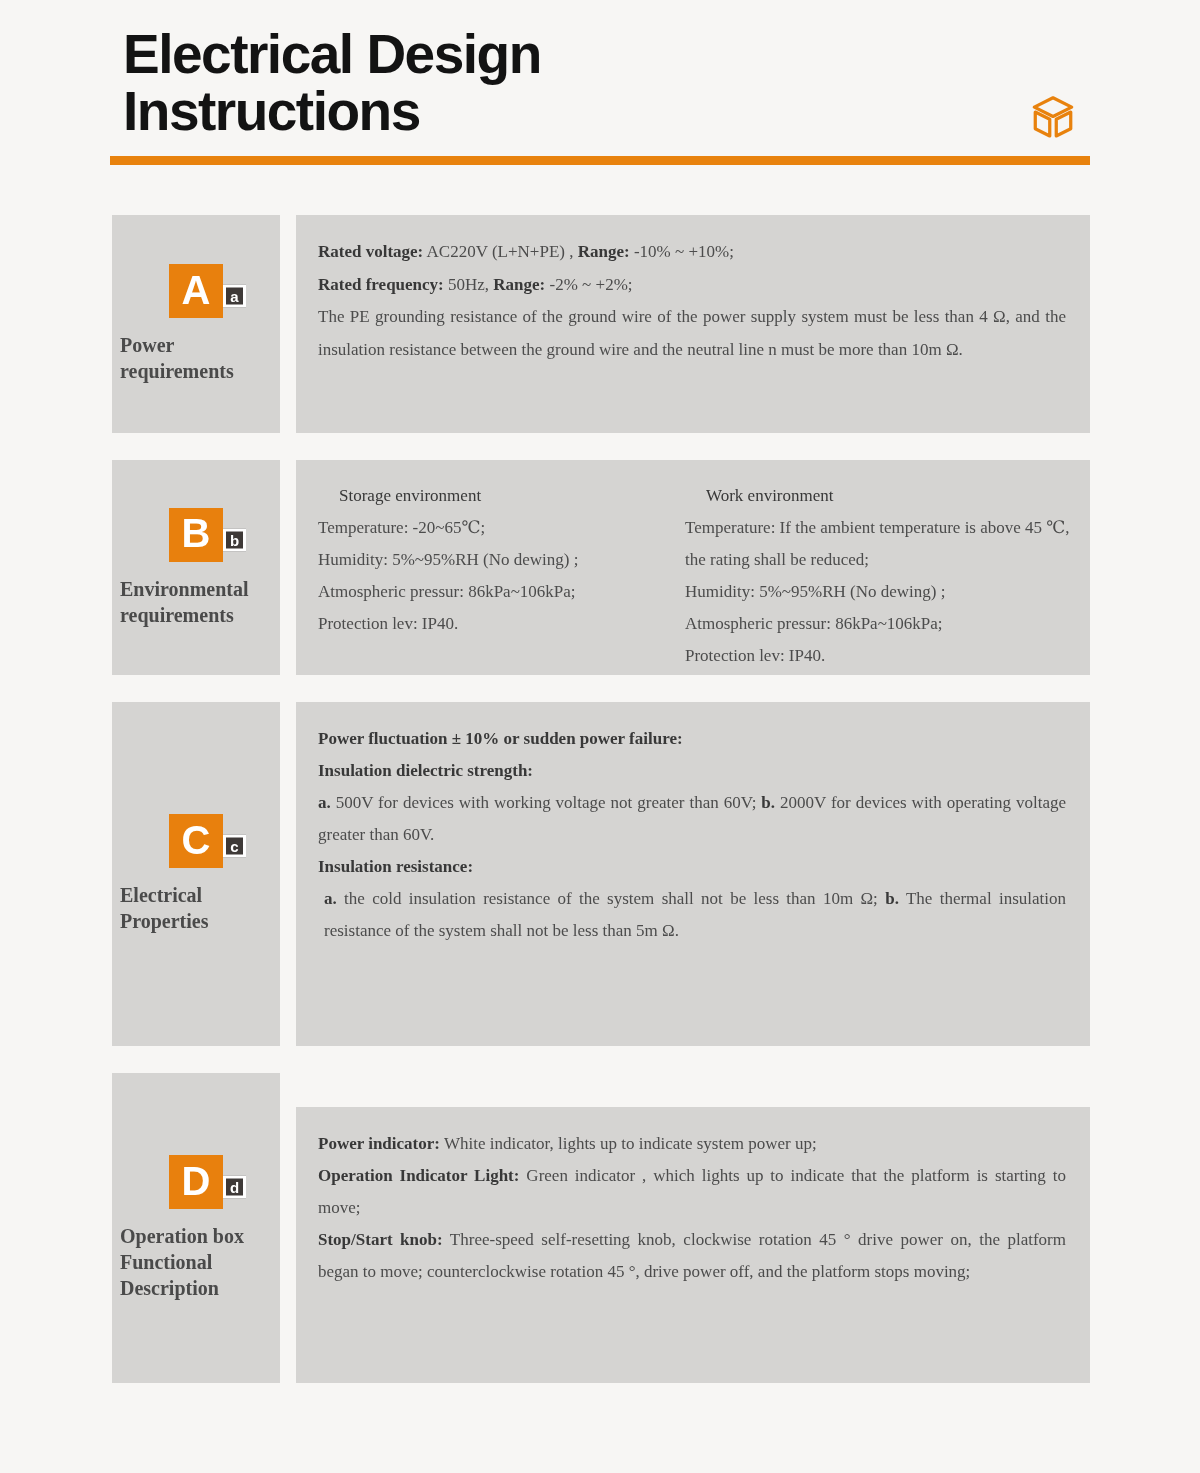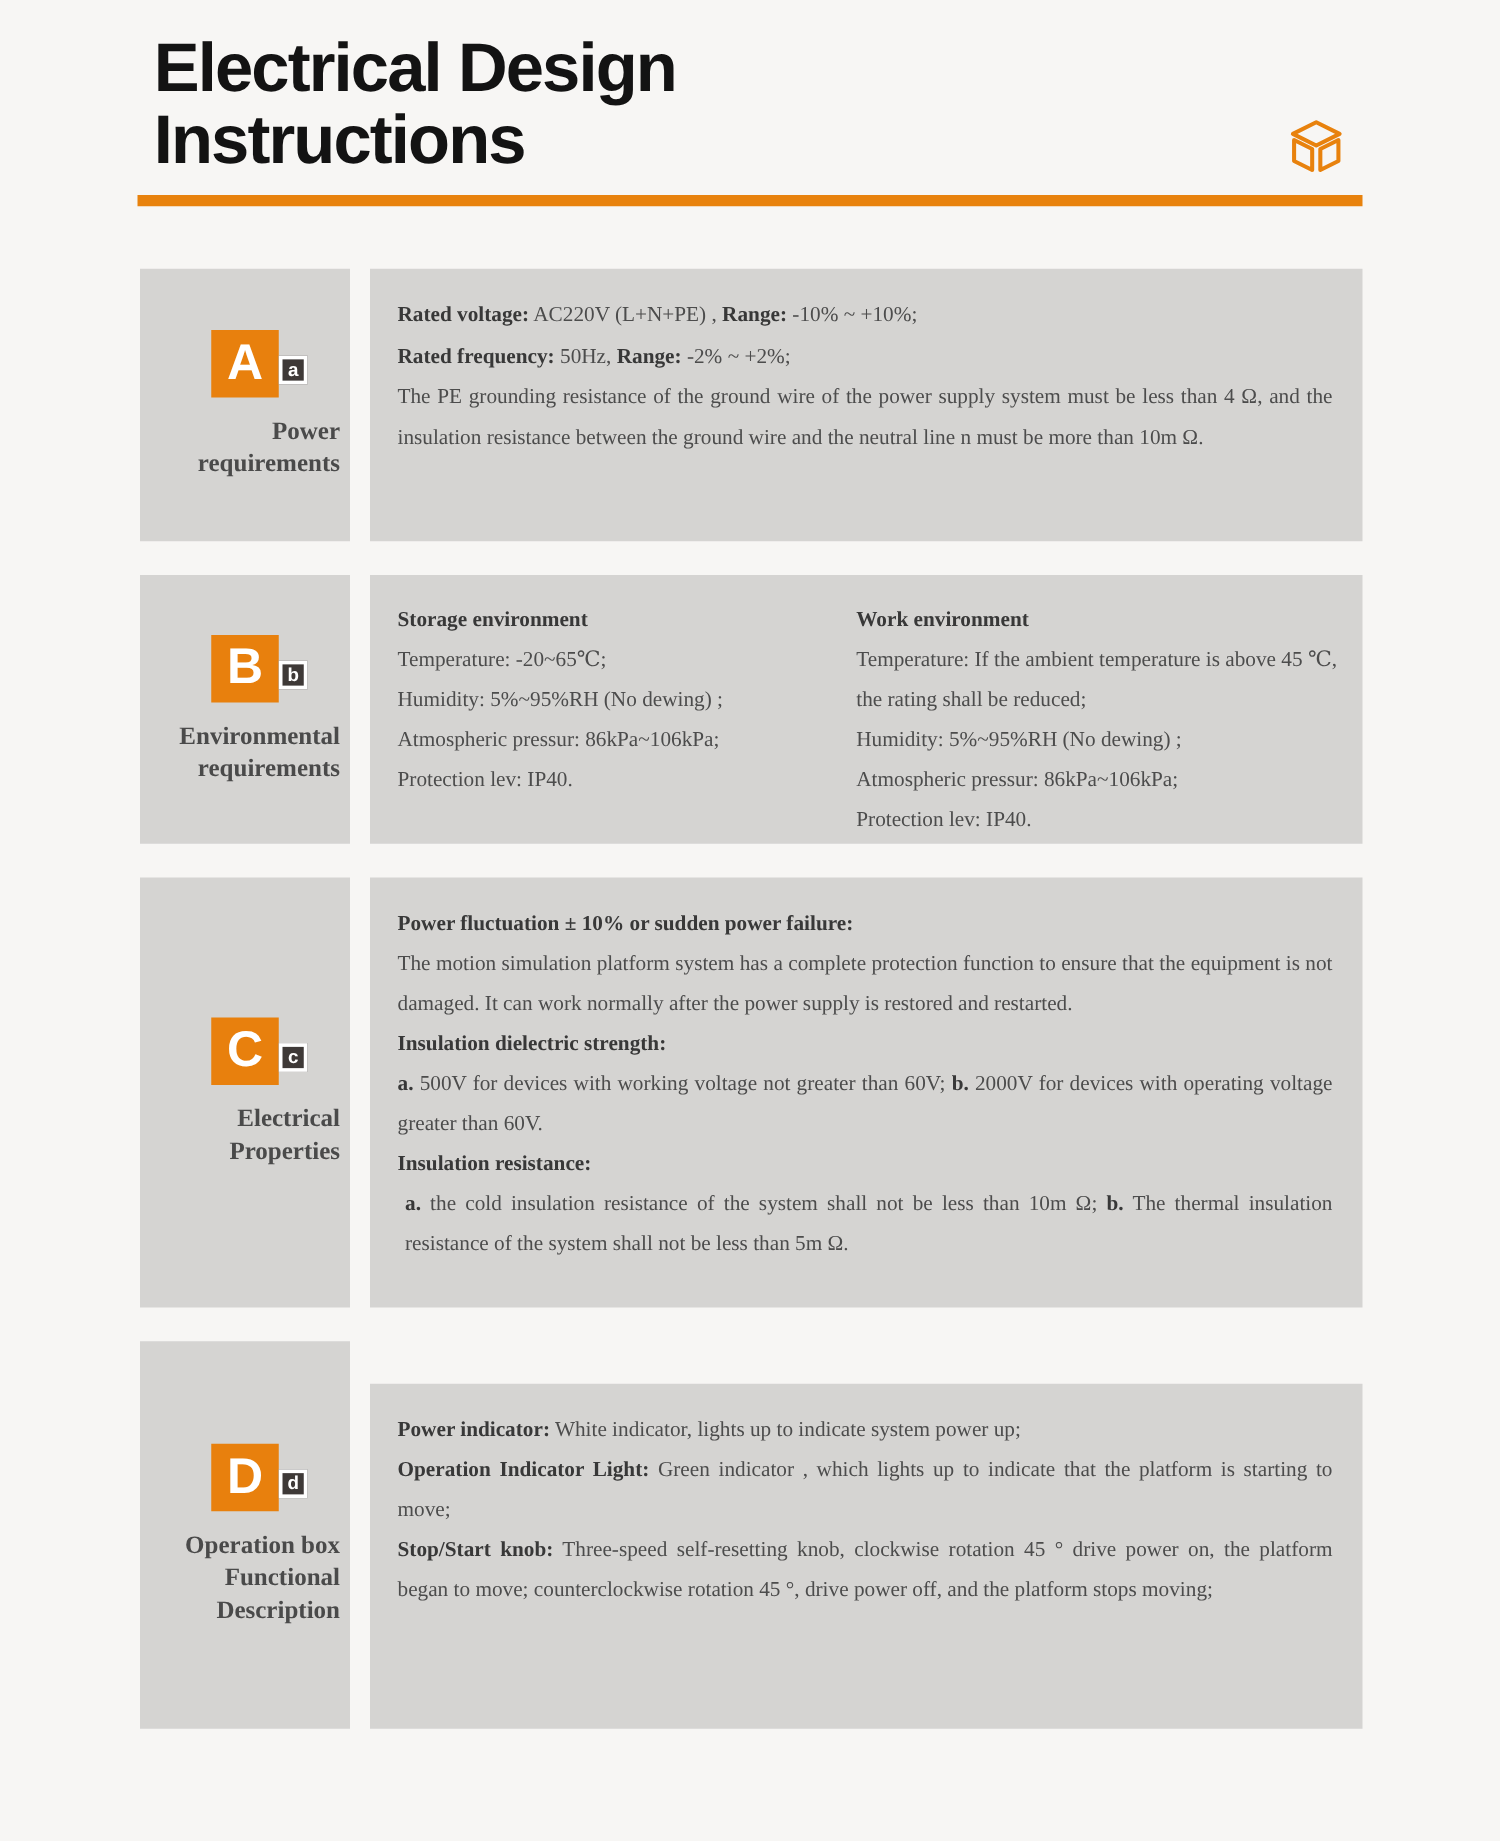--- a/index.html
+++ b/index.html
@@ -47,36 +47,36 @@
     position:absolute; left:100%; top:50%;
     transform:translateY(calc(-50% + 5px));
     width:23px; height:23px; background:#3E3937; border:3px solid #FFFFFF;
     display:flex; align-items:center; justify-content:center;
     font-family:"Liberation Sans","DejaVu Sans",sans-serif;
     font-weight:700; font-size:15px; color:#FFFFFF; line-height:1;
   }
   .side-label {
     margin-top:14px; width:152px;
     font-weight:700; font-size:20px; line-height:26px;
-    color:#4A4A4A; text-align:right;
+    color:#4A4A4A; text-align:left;
   }
 
   .panel { flex:1; background:#D5D4D2; color:#4C4C4C; font-size:17px; }
   .panel b, .panel .bd { font-weight:700; color:#383838; }
 
   .panel-a { padding:21px 24px 0 22px; line-height:32.5px; }
   .panel-b { padding:20px 18px 0 22px; display:flex; line-height:32px; }
   .panel-b .col-1 { flex:none; width:367px; padding-right:20px; }
   .panel-b .col-2 { flex:1; }
   .panel-c { padding:21px 24px 0 22px; line-height:32px; }
   .panel-d { padding:21px 24px 0 22px; line-height:32px;margin-top:34px; }
 
   .just { text-align:justify; }
   .indent { padding-left:6px; }
-  .col-title { font-weight:700; color:#383838; }
+  .col-title { font-weight:400; color:#383838;margin-left:21px; }
 </style>
 </head>
 <body>
 
 <div class="page">
 
   <div class="header">
     <div class="title">
       <div>Electrical Design</div>
       <div>Instructions</div>
@@ -142,21 +142,20 @@
         <div class="badge-wrap">
           <div class="badge">
             <span class="badge-letter">C</span>
           </div>
           <div class="badge-sub">c</div>
         </div>
         <div class="side-label">Electrical Properties</div>
       </div>
       <div class="panel panel-c">
         <div class="bd">Power fluctuation ± 10% or sudden power failure:</div>
-        <div class="just">The motion simulation platform system has a complete protection function to ensure that the equipment is not damaged. It can work normally after the power supply is restored and restarted.</div>
         <div class="bd">Insulation dielectric strength:</div>
         <div class="just"><b>a.</b><span> 500V for devices with working voltage not greater than 60V; </span><b>b.</b><span> 2000V for devices with operating voltage greater than 60V.</span></div>
         <div class="bd">Insulation resistance:</div>
         <div class="just indent"><b>a.</b><span> the cold insulation resistance of the system shall not be less than 10m Ω; </span><b>b.</b><span> The thermal insulation resistance of the system shall not be less than 5m Ω.</span></div>
       </div>
     </div>
 
     <div class="section section-d">
       <div class="side">
         <div class="badge-wrap">

